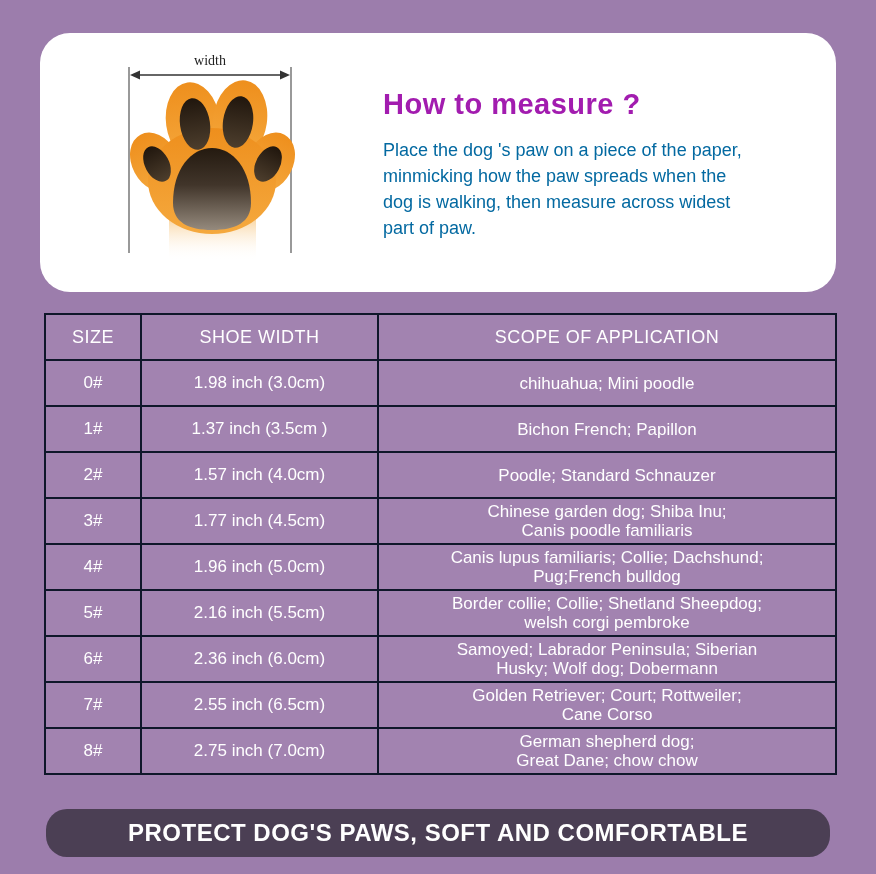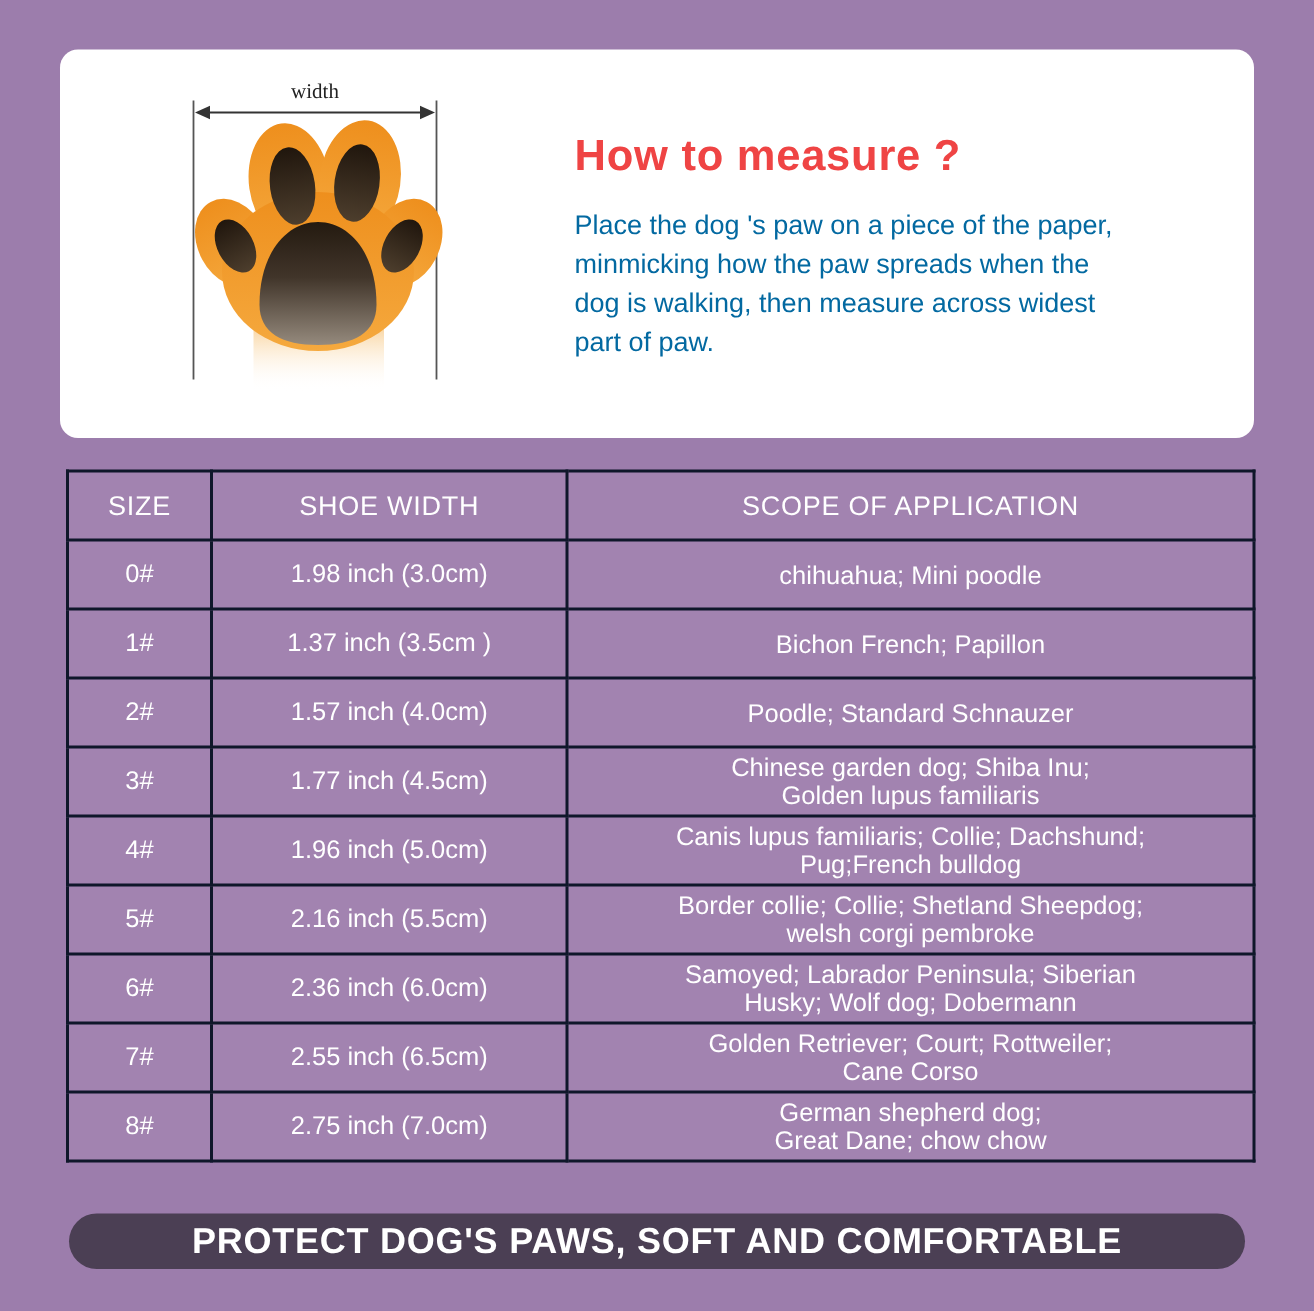--- a/index.html
+++ b/index.html
@@ -11,37 +11,37 @@
     font-family: "Liberation Sans", sans-serif;
     overflow: hidden;
   }
 
   
   .card {
     position: absolute;
     left: 40px; top: 33px;
     width: 796px; height: 259px;
     background: #ffffff;
-    border-radius: 12px;
+    border-radius: 30px;
   }
   .figure {
     position: absolute;
     left: 85px; top: 20px;
     width: 182px; height: 210px;
   }
   .howto {
     position: absolute;
     left: 343px; top: 55px;
     width: 410px;
   }
   .howto h1 {
     margin: 0;
     font-size: 29px;
     font-weight: bold;
-    color: #ef4444;
+    color: #a21caf;
     letter-spacing: 0.5px;
   }
   .howto p {
     margin: 16px 0 0 0;
     font-size: 18px;
     line-height: 26px;
     color: #0369a1;
     white-space: pre-line;
   }
 
@@ -74,21 +74,21 @@
   .size-table td.scope {
     white-space: pre-line;
     line-height: 19px;
     margin-top: 48px;
   }
 
   
   .banner {
     position: absolute;
     left: 46px; top: 809px;
-    width: 784px; height: 37px;
+    width: 784px; height: 48px;
     background: #4b3f54;
     border-radius: 21px;
     display: flex;
     align-items: center;
     justify-content: center;
   }
   .banner span {
     color: #ffffff;
     font-size: 24px;
     font-weight: bold;
@@ -188,21 +188,21 @@
       </tr>
       <tr>
         <td>2#</td>
         <td>1.57 inch (4.0cm)</td>
         <td class="scope">Poodle; Standard Schnauzer</td>
       </tr>
       <tr>
         <td>3#</td>
         <td>1.77 inch (4.5cm)</td>
         <td class="scope">Chinese garden dog; Shiba Inu;
-Golden lupus familiaris</td>
+Canis poodle familiaris</td>
       </tr>
       <tr>
         <td>4#</td>
         <td>1.96 inch (5.0cm)</td>
         <td class="scope">Canis lupus familiaris; Collie; Dachshund;
 Pug;French bulldog</td>
       </tr>
       <tr>
         <td>5#</td>
         <td>2.16 inch (5.5cm)</td>

